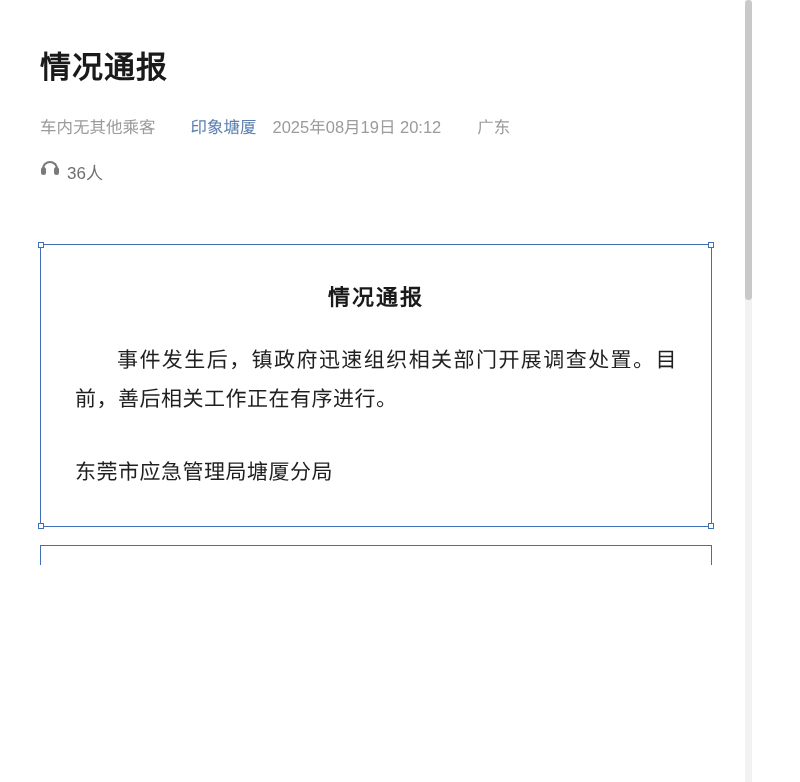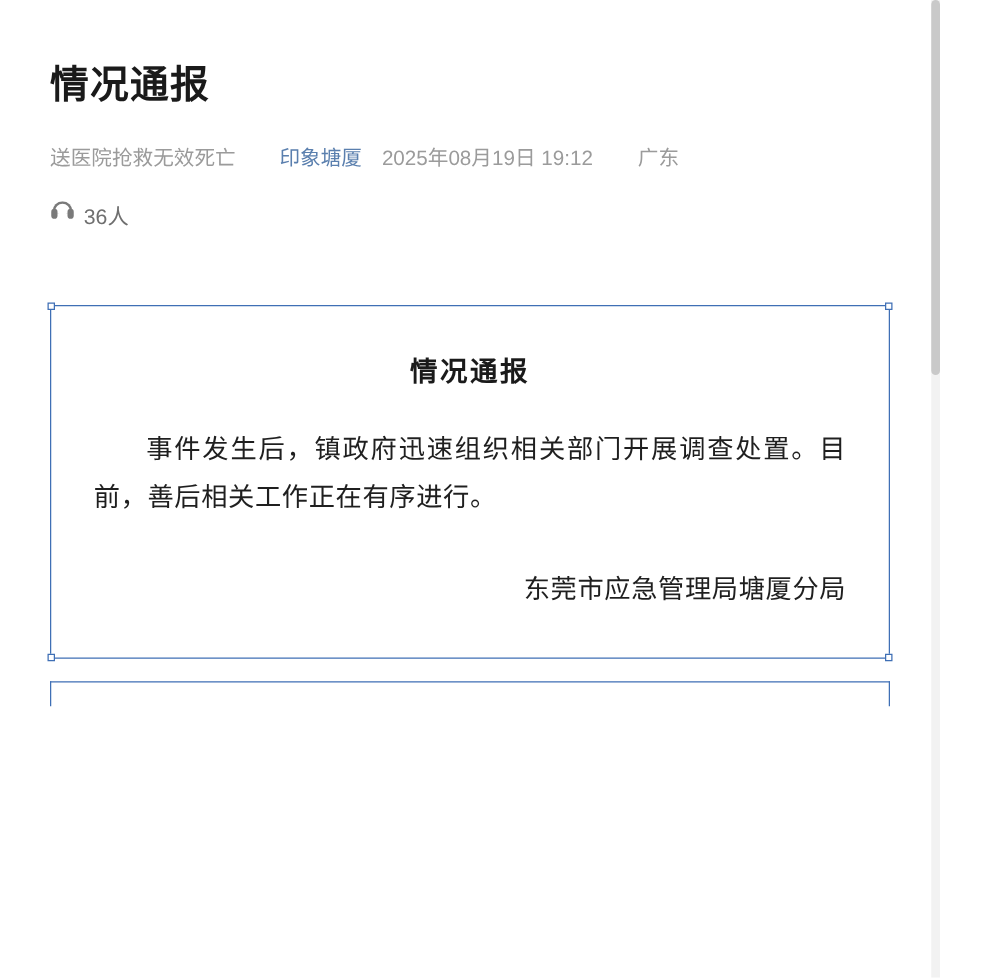--- a/index.html
+++ b/index.html
@@ -135,21 +135,20 @@
     line-height: 1.85;
     color: #1f1f1f;
     text-indent: 2em;
     margin: 0 0 2px 0;
     text-align: justify;
     letter-spacing: 0.5px;
   }
 
   .sign-block {
     margin-top: 36px;
-    text-align: right;
     font-size: 21px;
     line-height: 1.7;
     color: #1f1f1f;
     letter-spacing: 0.5px;
   }
   .sign-block .sign-line {
     display: block;
   }
 
   
@@ -184,21 +183,21 @@
 </head>
 <body>
 
 <div class="page">
 
   <div class="article-header">
 
     <h1 class="article-title">情况通报</h1>
 
     <div class="meta-line">
-      <span class="meta-item">送医院抢救无效死亡</span><span class="account-link">印象塘厦</span><span class="meta-item">2025年08月19日 19:12</span><span class="meta-region">广东</span>
+      <span class="meta-item">车内无其他乘客</span><span class="account-link">印象塘厦</span><span class="meta-item">2025年08月19日 20:12</span><span class="meta-region">广东</span>
     </div>
 
     <div class="listen-row">
       <span class="headphone-icon">
         <span class="band"></span>
         <span class="ear-l"></span>
         <span class="ear-r"></span>
       </span>
       <span>36人</span>
     </div>

